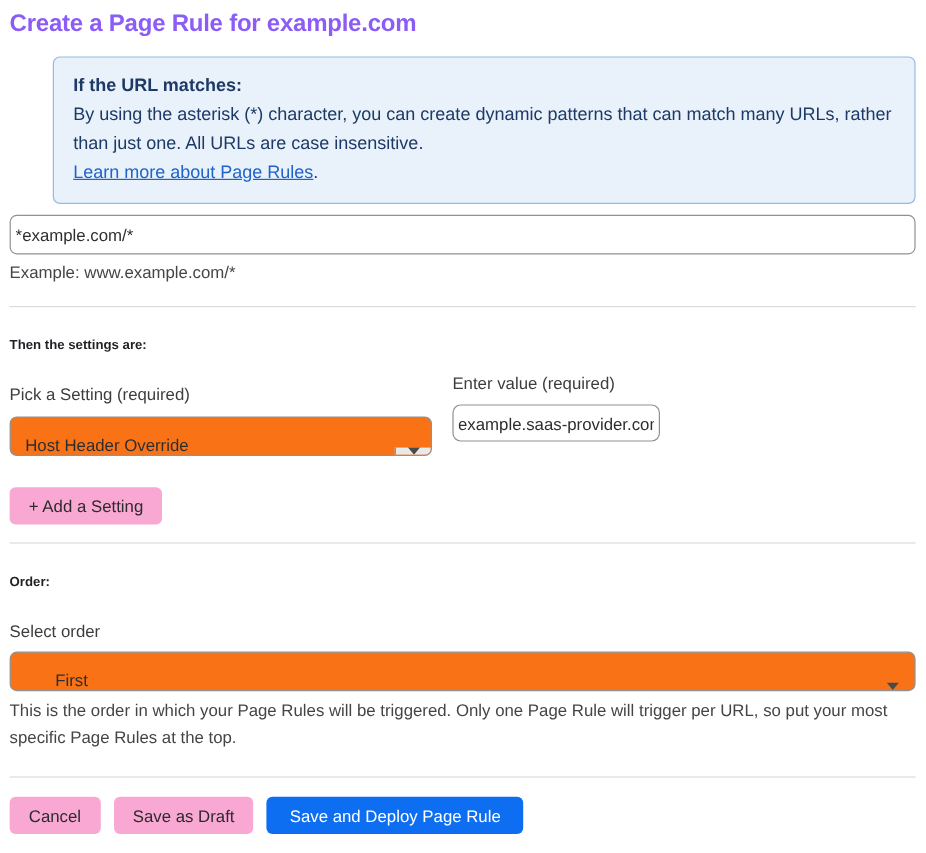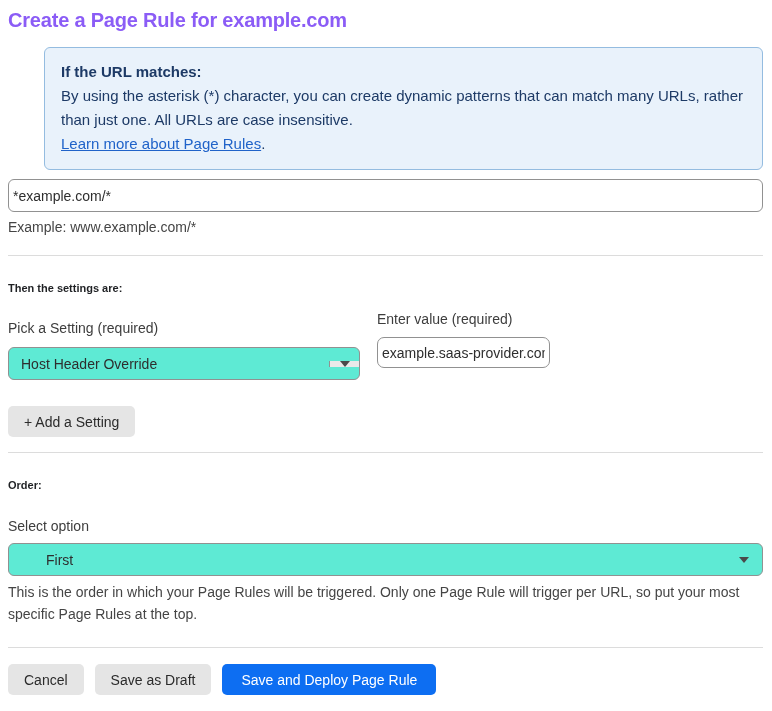--- a/index.html
+++ b/index.html
@@ -86,23 +86,23 @@
   .col-setting { width: 352px; }
   .col-value { margin-left: 17px; margin-top: 8px; width: 173px; }
   .col-value .field-label { margin-top: 0; }
   .value-input { width: 173px; height: 31px; border-radius: 7px; }
 
   .select-box {
     margin-top: 10px;
     height: 33px;
     border: 1px solid #919191;
     border-radius: 6px;
-    background: #5eead4;
-    display: flex;
-    align-items: center;
+    background: #f97316;
+    display: flex;
+    align-items: flex-end;
     overflow: hidden;
     cursor: pointer;
   }
   .select-text {
     flex: 1;
     display: flex;
     align-items: center;
     padding: 0 12px;
     font-size: 14px;
     color: #2e2e2e;
@@ -131,21 +131,21 @@
   .btn {
     border: none;
     border-radius: 5px;
     height: 31px;
     padding: 0 16px;
     font-size: 14px;
     font-family: "Liberation Sans", sans-serif;
     cursor: pointer;
     white-space: nowrap;
   }
-  .btn-gray { background: #e5e5e5; color: #2b2b2b; }
+  .btn-gray { background: #f9a8d4; color: #2b2b2b; }
   .btn-primary { background: #0d6ef2; color: #ffffff; padding: 0 19px; }
   .add-btn { margin-top: 26px; }
 
   .order-helper { margin-top: 5px; line-height: 22px; max-width: 748px; }
 
   .footer { margin-top: 16px; display: flex; gap: 11px; }
 </style>
 </head>
 <body>
 
@@ -183,21 +183,21 @@
       <input class="text-input value-input" type="text" value="example.saas-provider.com" style="">
     </div>
   </div>
 
   <button class="btn btn-gray add-btn">+ Add a Setting</button>
 
   <hr class="divider" style="margin-top:15px;">
 
   <div class="section-heading">Order:</div>
 
-  <div class="field-label" style="margin-top:23px;">Select option</div>
+  <div class="field-label" style="margin-top:23px;">Select order</div>
   <div class="select-box" style="margin-top:8px;padding-left:25px;">
     <div class="select-text">First</div>
     <div class="select-caret-plain">
       <span class="caret"></span>
     </div>
   </div>
   <div class="helper order-helper">This is the order in which your Page Rules will be triggered. Only one Page Rule will trigger per URL, so put your most specific Page Rules at the top.</div>
 
   <hr class="divider" style="margin-top:22px;">
 

